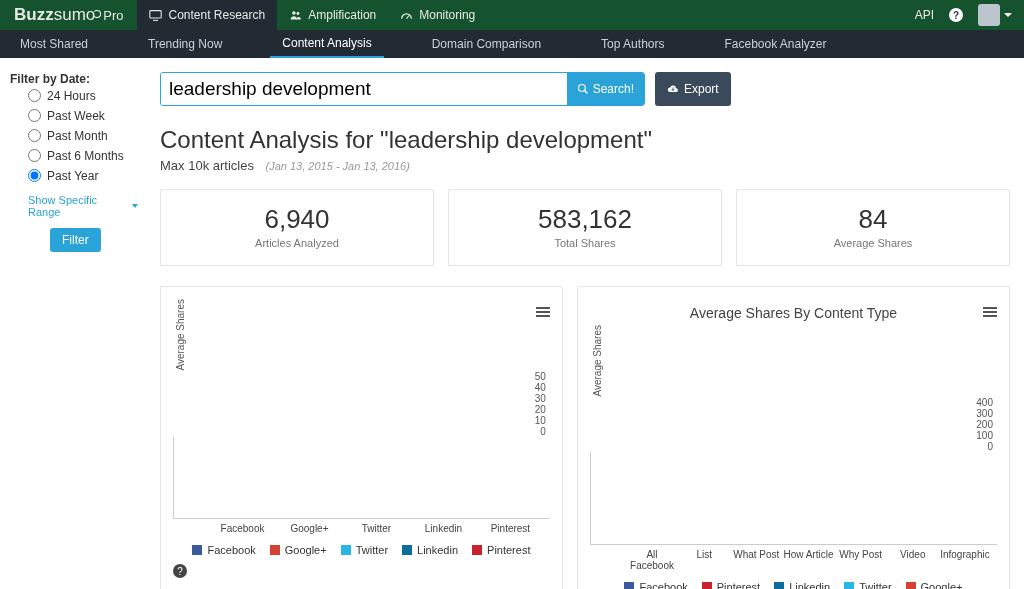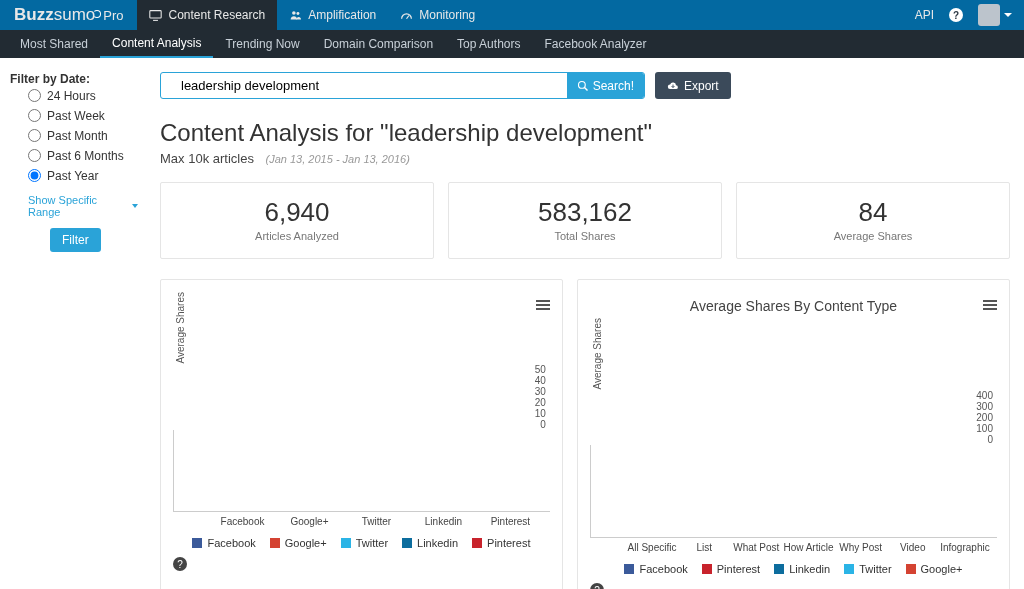--- a/index.html
+++ b/index.html
@@ -1,43 +1,43 @@
 <!DOCTYPE html>
 <html><head>
 <meta charset="utf-8">
 <style>
   * { box-sizing: border-box; margin: 0; padding: 0; }
   body { font-family: "Helvetica Neue", Arial, sans-serif; font-size: 13px; color: #333; background: #fff; width: 1024px; }
-  .topbar { background: #0369a1; height: 30px; display: flex; align-items: center; color: #e8e8e8; }
+  .topbar { background: #14532d; height: 30px; display: flex; align-items: center; color: #e8e8e8; }
   .logo { font-size: 17px; padding: 0 14px; font-weight: 400; }
   .logo b { font-weight: 700; }
   .pro { font-weight: 300; font-size: 13px; margin-left: 2px; }
   .topnav { display: flex; height: 100%; font-size: 12px; }
   .topnav-item { display: flex; align-items: center; gap: 6px; padding: 0 12px; cursor: pointer; }
   .topnav-item.active { background: #222b33; }
   .topnav-item svg { width: 13px; height: 13px; fill: #e8e8e8; }
   .top-right { margin-left: auto; display: flex; align-items: center; gap: 14px; padding-right: 12px; font-size: 12px; }
   .top-right svg { width: 16px; height: 16px; fill: #fff; }
   .avatar { width: 22px; height: 22px; background: #bcc4cc; border-radius: 3px; }
   .caret { border-left: 4px solid transparent; border-right: 4px solid transparent; border-top: 4px solid #fff; display: inline-block; }
-  .subnav { background: #222b33; height: 28px; display: flex; align-items: stretch; padding-left: 8px; font-size: 12px; color: #c8d0d8; }
+  .subnav { background: #222b33; height: 28px; display: flex; align-items: stretch; padding-left: 8px; font-size: 12px; color: #c8d0d8; gap: 36px; }
   .subnav-item { display: flex; align-items: center; padding: 0 12px; cursor: pointer; }
   .subnav-item.active { border-bottom: 2px solid #2aa3d8; color: #fff; }
   .layout { display: flex; }
   .sidebar { width: 148px; padding: 14px 10px; font-size: 12px; }
   .sidebar-title { font-weight: 700; margin-bottom: 0; }
   .radio-item { display: flex; align-items: flex-start; gap: 6px; padding: 3px 4px 3px 18px; color: #333; }
   .radio-item input { margin: 0; }
   .show-range { color: #2aa3d8; font-size: 11px; padding: 8px 0 10px 18px; display: inline-flex; align-items: center; gap: 4px; cursor: pointer; }
   .show-range .caret2 { border-left: 3px solid transparent; border-right: 3px solid transparent; border-top: 4px solid #2aa3d8; }
   .btn-filter { background: #2aa3d8; color: #fff; border: 0; border-radius: 3px; padding: 5px 12px; margin-left: 40px; font-size: 12px; cursor: pointer; }
   .main { flex: 1; padding: 14px 14px 20px 12px; }
   .searchrow { display: flex; gap: 10px; align-items: stretch; margin-bottom: 20px; }
   .searchwrap { display: flex; border: 1px solid #2aa3d8; border-radius: 3px; overflow: hidden; flex: 0 0 485px; }
-  .searchwrap input { border: 0; outline: none; padding: 5px 8px; font-size: 13px; flex: 1; margin-left: 12px; }
+  .searchwrap input { border: 0; outline: none; padding: 5px 8px; font-size: 19px; flex: 1; }
   .btn-search { background: #2aa3d8; color: #fff; border: 0; padding: 0 10px; font-size: 12px; display: flex; align-items: center; gap: 4px; cursor: pointer; }
   .btn-search svg { width: 12px; height: 12px; fill: #fff; }
   .btn-export { background: #3b4a5a; color: #fff; border: 0; border-radius: 3px; padding: 5px 12px; font-size: 12px; display: flex; align-items: center; gap: 5px; cursor: pointer; }
   .btn-export svg { width: 12px; height: 12px; fill: #fff; }
   h1.page-title { font-size: 24px; font-weight: 400; color: #333; margin-bottom: 4px; }
   .sub { font-size: 13px; color: #444; margin-bottom: 16px; }
   .sub .daterange { color: #999; font-style: italic; font-size: 11px; margin-left: 8px; }
   .statsrow { display: flex; gap: 14px; margin-bottom: 20px; }
   .statcard { flex: 1; border: 1px solid #e5e5e5; border-radius: 2px; text-align: center; padding: 14px 0 16px; }
   .statnum { font-size: 26px; color: #333; }
@@ -106,25 +106,25 @@
       <div class="avatar"></div>
       <span class="caret"></span>
     </div>
   </div>
 </div>
 
 <div class="subnav">
   <div class="subnav-item">
       <span>Most Shared</span>
     </div>
+  <div class="subnav-item">
+      <span>Trending Now</span>
+    </div>
   <div class="subnav-item active">
       <span>Content Analysis</span>
-    </div>
-  <div class="subnav-item">
-      <span>Trending Now</span>
     </div>
   <div class="subnav-item">
       <span>Domain Comparison</span>
     </div>
   <div class="subnav-item">
       <span>Top Authors</span>
     </div>
   <div class="subnav-item">
       <span>Facebook Analyzer</span>
     </div>
@@ -340,21 +340,21 @@
                 <div class="seg" style="height: 2%; background: rgb(43, 180, 230);"></div>
                 <div class="seg" style="height: 3.75%; background: rgb(13, 109, 158);"></div>
                 <div class="seg" style="height: 0%; background: rgb(200, 35, 44);"></div>
                 <div class="seg" style="height: 2.5%; background: rgb(59, 90, 154);"></div>
               </div>
             </div>
         </div>
         <div class="catrow">
             <div class="spacer"></div>
             <div class="cats" id="cats1">
-              <div class="cat">All Specific</div>
+              <div class="cat">All Facebook</div>
               <div class="cat">List</div>
               <div class="cat">What Post</div>
               <div class="cat">How Article</div>
               <div class="cat">Why Post</div>
               <div class="cat">Video</div>
               <div class="cat">Infographic</div>
             </div>
           </div>
         <div class="legend" id="legend1">
             <div class="item">

